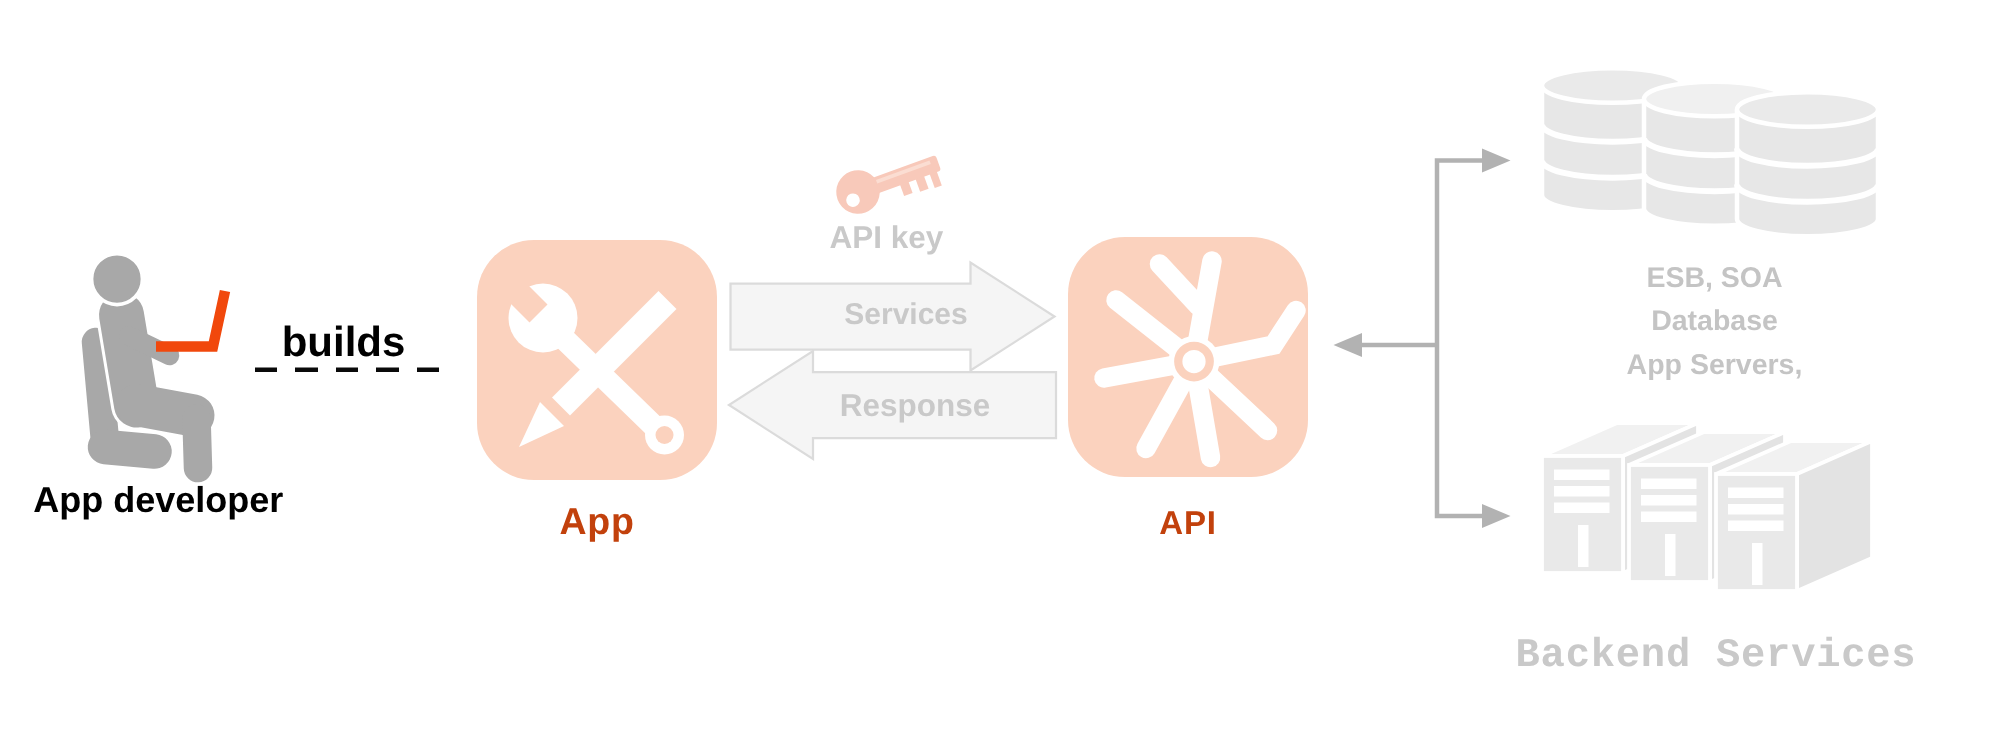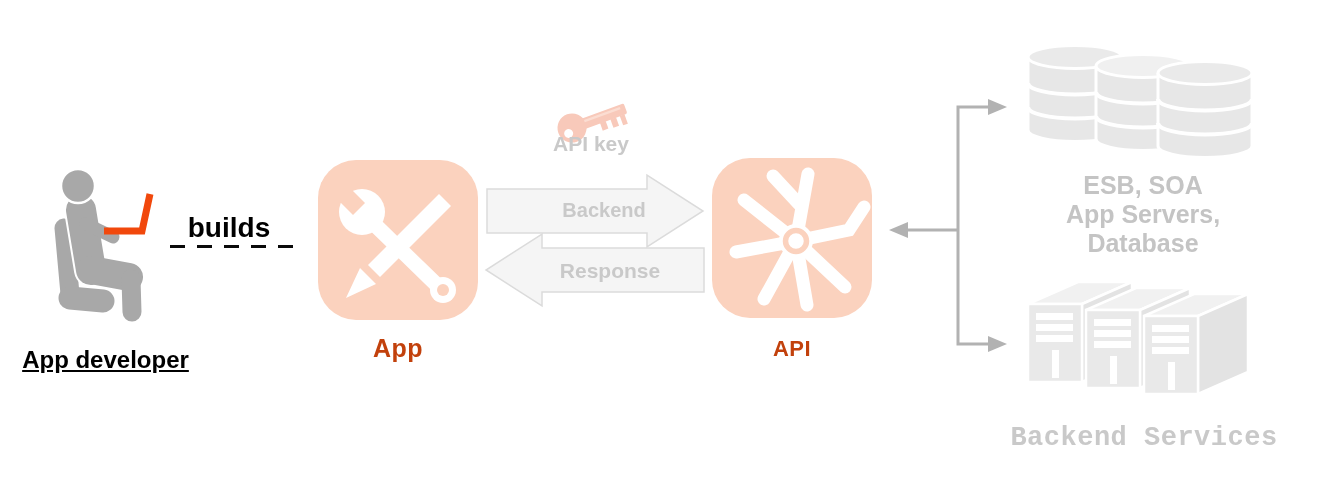--- a/index.html
+++ b/index.html
@@ -8,32 +8,32 @@
     width:1342px;height:504px;
     background:#ffffff;
     overflow:hidden;
     font-family:"Liberation Sans","DejaVu Sans",sans-serif;
   }
   .abs{position:absolute;}
   .lbl{position:absolute;text-align:center;font-weight:bold;white-space:nowrap;}
   .lbl-black{color:#000000;}
   .lbl-gray{color:#c2410c;}
   .lbl-lightgray{color:#C9C9C9;}
-  .actor-label{left:8px;top:346px;width:195px;font-size:24px;text-decoration:underline;}
+  .actor-label{left:8px;top:320px;width:195px;font-size:24px;}
   .builds-label{left:168px;top:212px;width:122px;font-size:28px;}
   .dashed-line{
     left:170px;top:245px;width:134px;height:3px;
     background:repeating-linear-gradient(90deg,#0a0a0a 0 15px,transparent 15px 27px);
   }
   .app-label{left:318px;top:334px;width:160px;font-size:25px;letter-spacing:.5px;}
   .api-label{left:712px;top:336px;width:160px;font-size:22px;letter-spacing:.5px;}
-  .apikey-label{left:506px;top:132px;width:170px;font-size:21px;text-align:center;}
+  .apikey-label{left:506px;top:147px;width:170px;font-size:21px;text-align:center;}
   .request-label{left:504px;top:199px;width:200px;font-size:20px;}
   .response-label{left:510px;top:259px;width:200px;font-size:21px;}
-  .esb-label{left:1023px;top:171px;width:240px;font-size:25px;line-height:29px;color:#C4C4C4;}
+  .esb-label{left:1023px;top:171px;width:240px;font-size:19px;line-height:29px;color:#C4C4C4;}
   .esb-label span{display:block;}
   .backend-label{left:1004px;top:423px;width:280px;font-size:27px;letter-spacing:.5px;font-family:Liberation Mono, monospace;}
 </style>
 </head>
 <body>
 
 <div class="canvas">
 
   <svg class="abs" style="left:45px;top:162px;" width="115" height="172" viewBox="0 0 115 172">
 
@@ -89,21 +89,21 @@
     </g>
   </svg>
   <div class="lbl lbl-lightgray apikey-label">API key</div>
 
   <svg class="abs" style="left:480px;top:170px;" width="230" height="140" viewBox="0 0 230 140">
     <g fill="#F5F5F5" stroke="#DBDBDB" stroke-width="1.5">
       <polygon points="7,19 167,19 167,5 223,41 167,77 167,63 7,63"></polygon>
       <polygon points="224,78 62,78 62,64 6,100 62,136 62,122 224,122"></polygon>
     </g>
   </svg>
-  <div class="lbl lbl-lightgray request-label">Backend</div>
+  <div class="lbl lbl-lightgray request-label">Services</div>
   <div class="lbl lbl-lightgray response-label">Response</div>
 
   <svg class="abs" style="left:712px;top:158px;" width="160" height="160" viewBox="0 0 160 160">
     <rect width="160" height="160" rx="38" fill="#FBD2BE"></rect>
     <g stroke="#FFFFFF" stroke-width="13" stroke-linecap="round" fill="none">
       <path d="M84,83 L96,16"></path>
       <path d="M87,46 L61,18"></path>
       <path d="M84,83 L32,42"></path>
       <path d="M84,83 L24,94"></path>
       <path d="M84,83 L52,141"></path>
@@ -146,22 +146,22 @@
 
     <g>
       <path d="M136,33 L136,106 A47,11.5 0 0 0 230,106 L230,33" fill="#E7E7E7" stroke="#FFFFFF" stroke-width="3"></path>
       <path d="M136,59 A47,11.5 0 0 0 230,59" fill="none" stroke="#FFFFFF" stroke-width="4"></path>
       <path d="M136,83 A47,11.5 0 0 0 230,83" fill="none" stroke="#FFFFFF" stroke-width="4"></path>
       <ellipse cx="183" cy="33" rx="47" ry="11.5" fill="#EAEAEA" stroke="#FFFFFF" stroke-width="3"></ellipse>
     </g>
   </svg>
   <div class="lbl esb-label">
     <span>ESB, SOA</span>
+    <span>Database</span>
     <span>App Servers,</span>
-    <span>Database</span>
   </div>
 
   <svg class="abs" style="left:1022px;top:276px;" width="240" height="130" viewBox="0 0 240 130">
 
     <g stroke="#FFFFFF" stroke-width="2.5">
       <polygon points="6,28 60,28 110,6 56,6" fill="#F1F1F1"></polygon>
       <polygon points="60,28 110,6 110,84 60,106" fill="#E3E3E3"></polygon>
       <rect x="6" y="28" width="54" height="78" fill="#E9E9E9"></rect>
     </g>
     <g fill="#FFFFFF" stroke="none">

